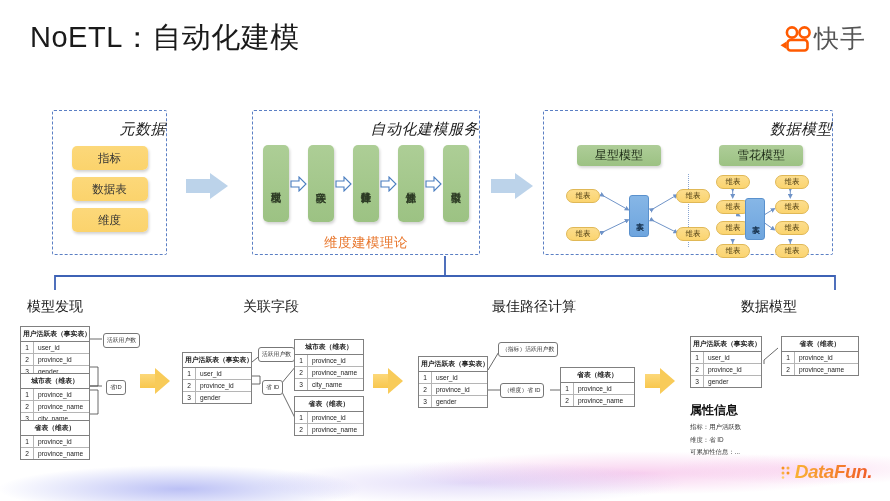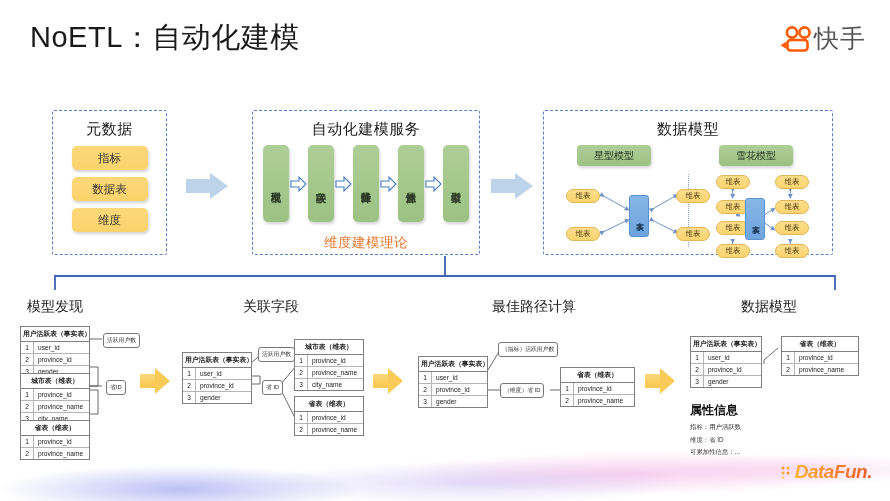--- a/index.html
+++ b/index.html
@@ -34,21 +34,21 @@
   .ks-text { font-size: 25px; color: #555; letter-spacing: 1px; }
 
   
   .panel {
     position: absolute;
     border: 1.6px dashed #5b7fc4;
     border-radius: 2px;
     background: #fff;
   }
   .panel-title {
-    text-align: center; font-size: 15px; color: #1a1a1a; margin-top: 9px; letter-spacing: .5px;
+    text-align: right; font-size: 15px; color: #1a1a1a; margin-top: 9px; letter-spacing: .5px; font-style: italic;
   }
 
   
   #panel-meta { left: 52px; top: 110px; width: 115px; height: 145px; }
   .meta-card {
     width: 76px; height: 24px; margin: 7px auto 0;
     background: linear-gradient(180deg,#fcd87a,#fbd36c);
     border-radius: 5px; box-shadow: 1px 2px 3px rgba(0,0,0,.18);
     display: flex; align-items: center; justify-content: center;
     font-size: 11.5px; color: #333;
@@ -83,25 +83,25 @@
   .step-arrow svg { display: block; }
   .theory {
     text-align: center; color: #e8762c; font-size: 13.5px; margin-top: 12px; letter-spacing: .5px;
   }
 
   
   #panel-models { left: 543px; top: 110px; width: 290px; height: 145px; }
   .model-split { position: absolute; left: 50%; top: 63px; bottom: 7px; width: 0;
                  border-left: 1.2px dotted #8aa5d0; }
   .model-head {
-    position: absolute; width: 74px; height: 21px;
+    position: absolute; width: 84px; height: 21px;
     background: linear-gradient(180deg,#aecd98,#9cc283);
     border-radius: 4px; box-shadow: 1px 2px 3px rgba(0,0,0,.16);
     display:flex; align-items:center; justify-content:center;
-    font-size: 10px; color:#22301b;text-align:center;
+    font-size: 12px; color:#22301b;text-align:center;
   }
   #star-head { left: 33px; top: 34px; }
   #snow-head { left: 175px; top: 34px; }
   .dim {
     position: absolute; width: 34px; height: 14px;
     background: linear-gradient(180deg,#fcdd8d,#fbd46f);
     border: .8px solid #e0b856; border-radius: 7px;
     display: flex; align-items: center; justify-content: center;
     font-size: 7.5px; color: #4a3a10;
   }

